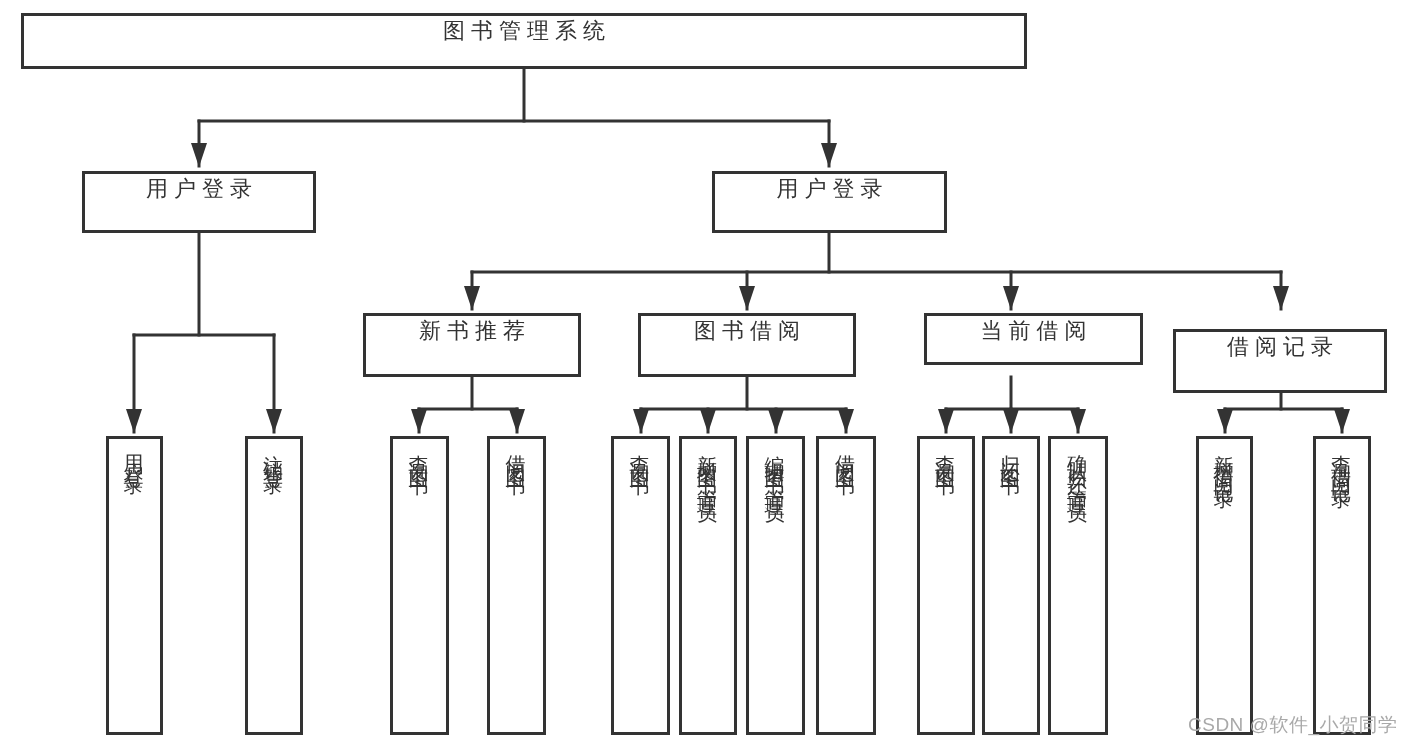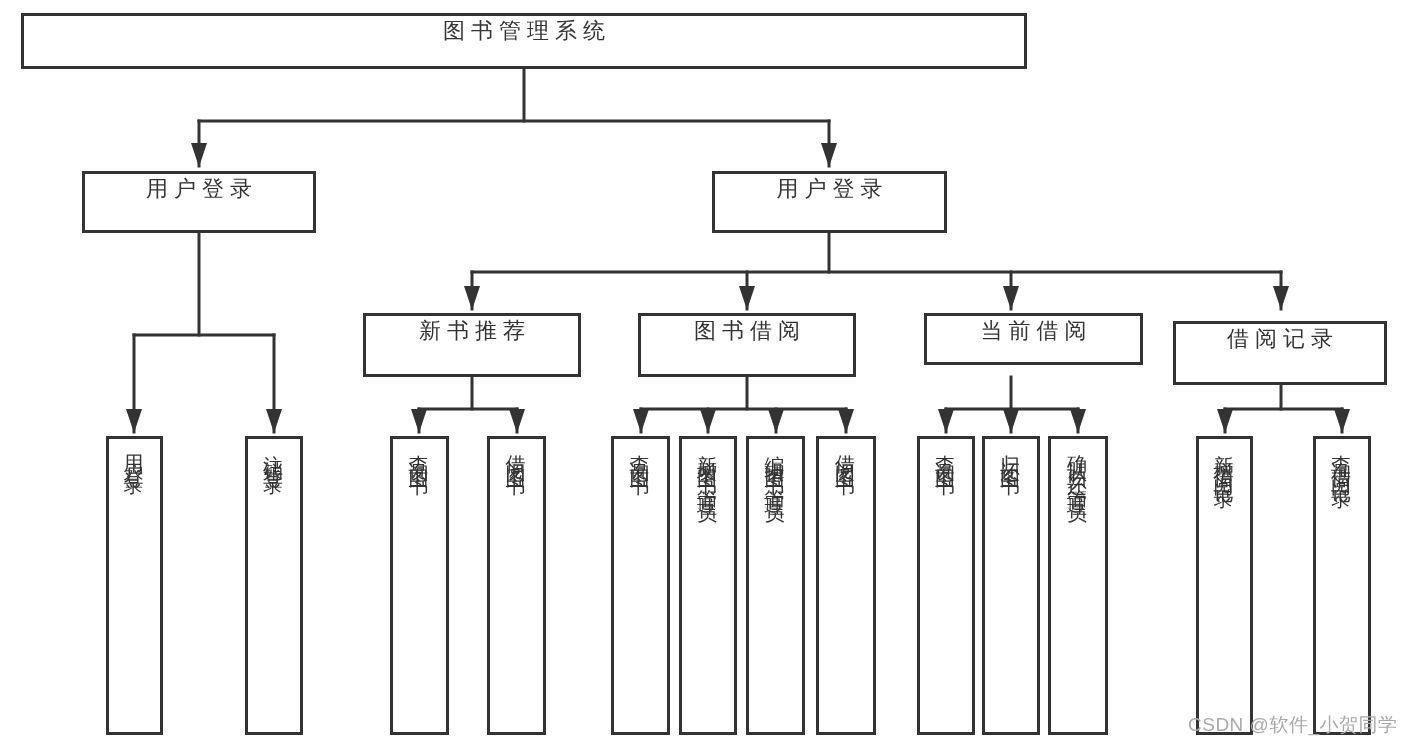--- a/index.html
+++ b/index.html
@@ -140,21 +140,21 @@
 
   <div class="box" style="left:638px;top:313px;width:218px;height:64px">
     <span class="h-label">图书借阅</span>
   </div>
   <div class="box" style="left:363px;top:313px;width:218px;height:64px">
     <span class="h-label">新书推荐</span>
   </div>
   <div class="box" style="left:924px;top:313px;width:219px;height:52px">
     <span class="h-label">当前借阅</span>
   </div>
-  <div class="box" style="left:1173px;top:321px;width:214px;height:64px">
+  <div class="box" style="left:1173px;top:329px;width:214px;height:64px">
     <span class="h-label">借阅记录</span>
   </div>
 
   <div class="box" style="left:106px;top:436px;width:57px;height:299px">
     <span class="v-label">用户登录</span>
   </div>
   <div class="box" style="left:245px;top:436px;width:58px;height:299px">
     <span class="v-label">注销登录</span>
   </div>
 

